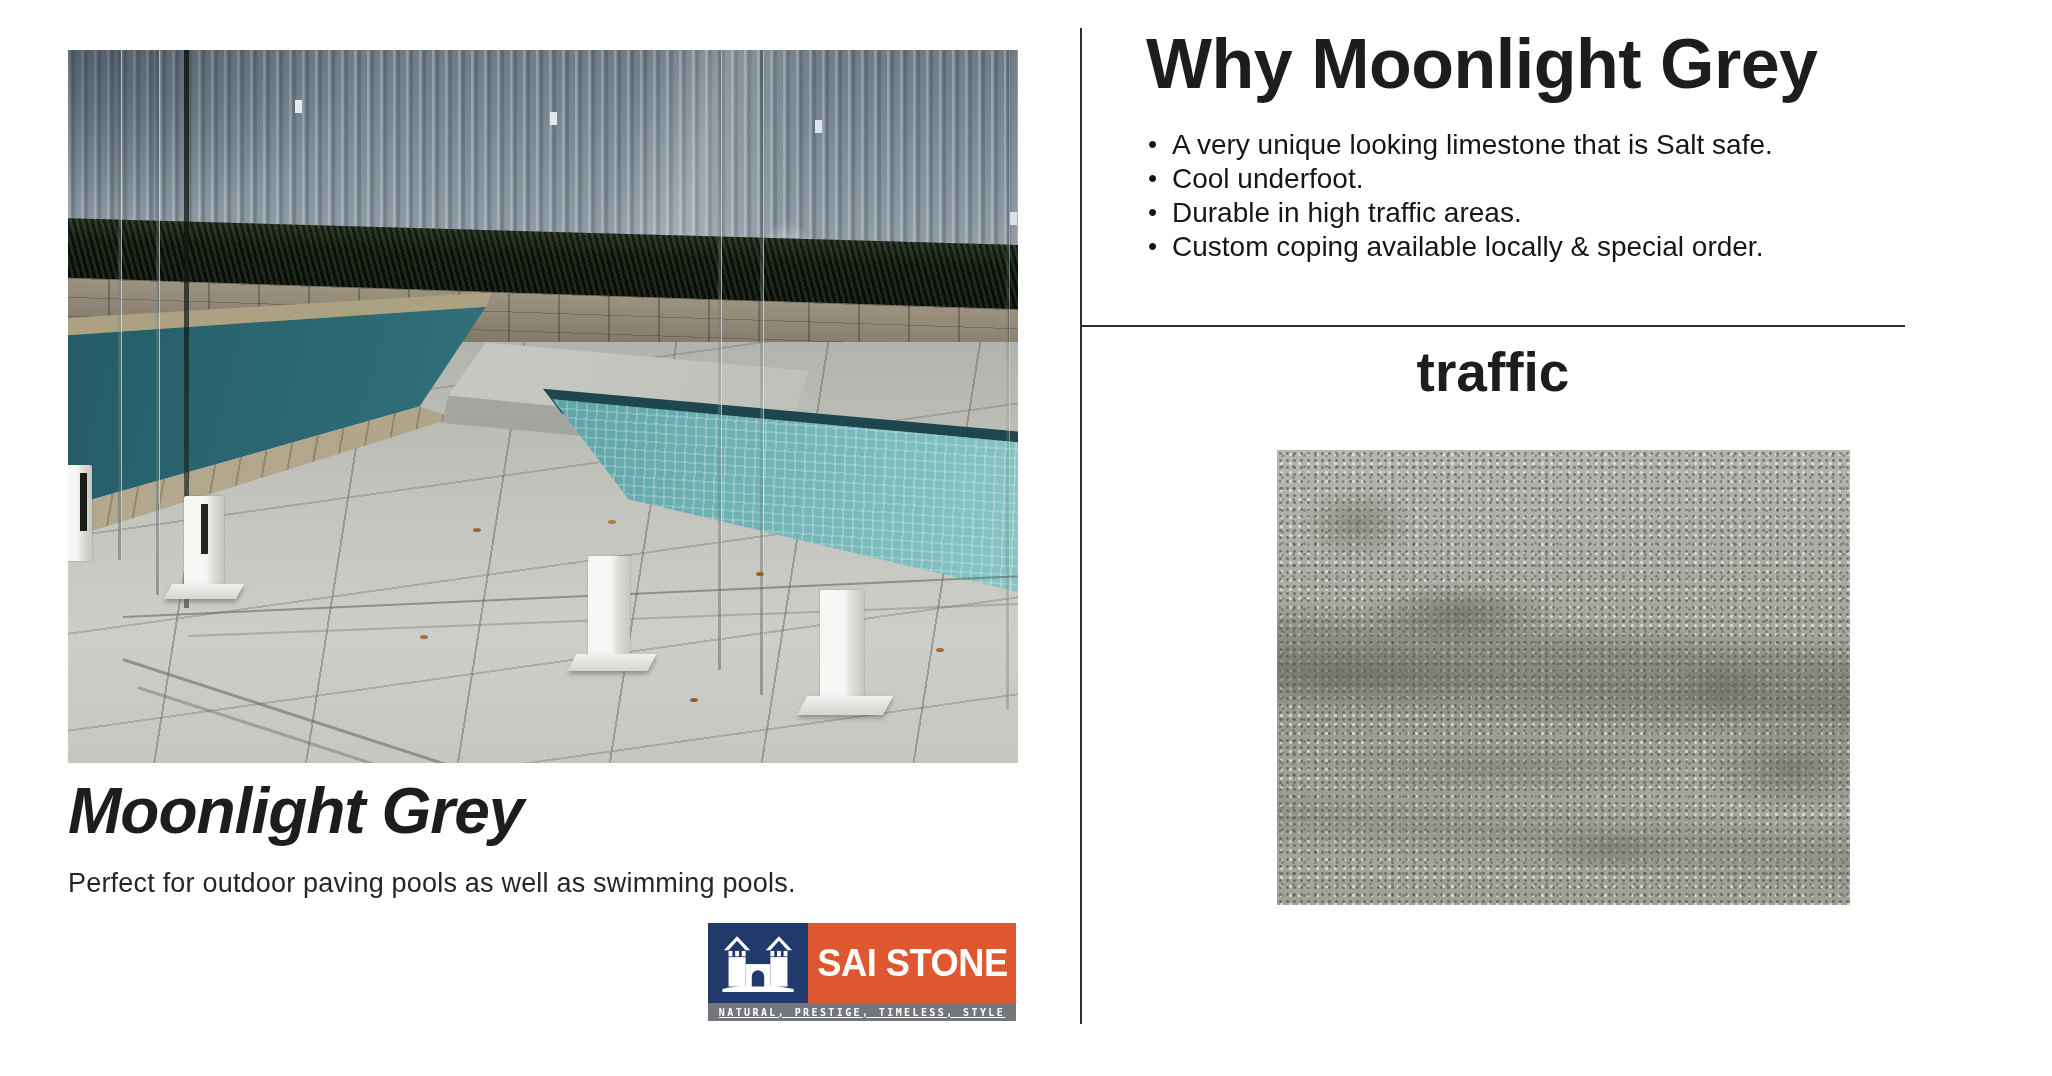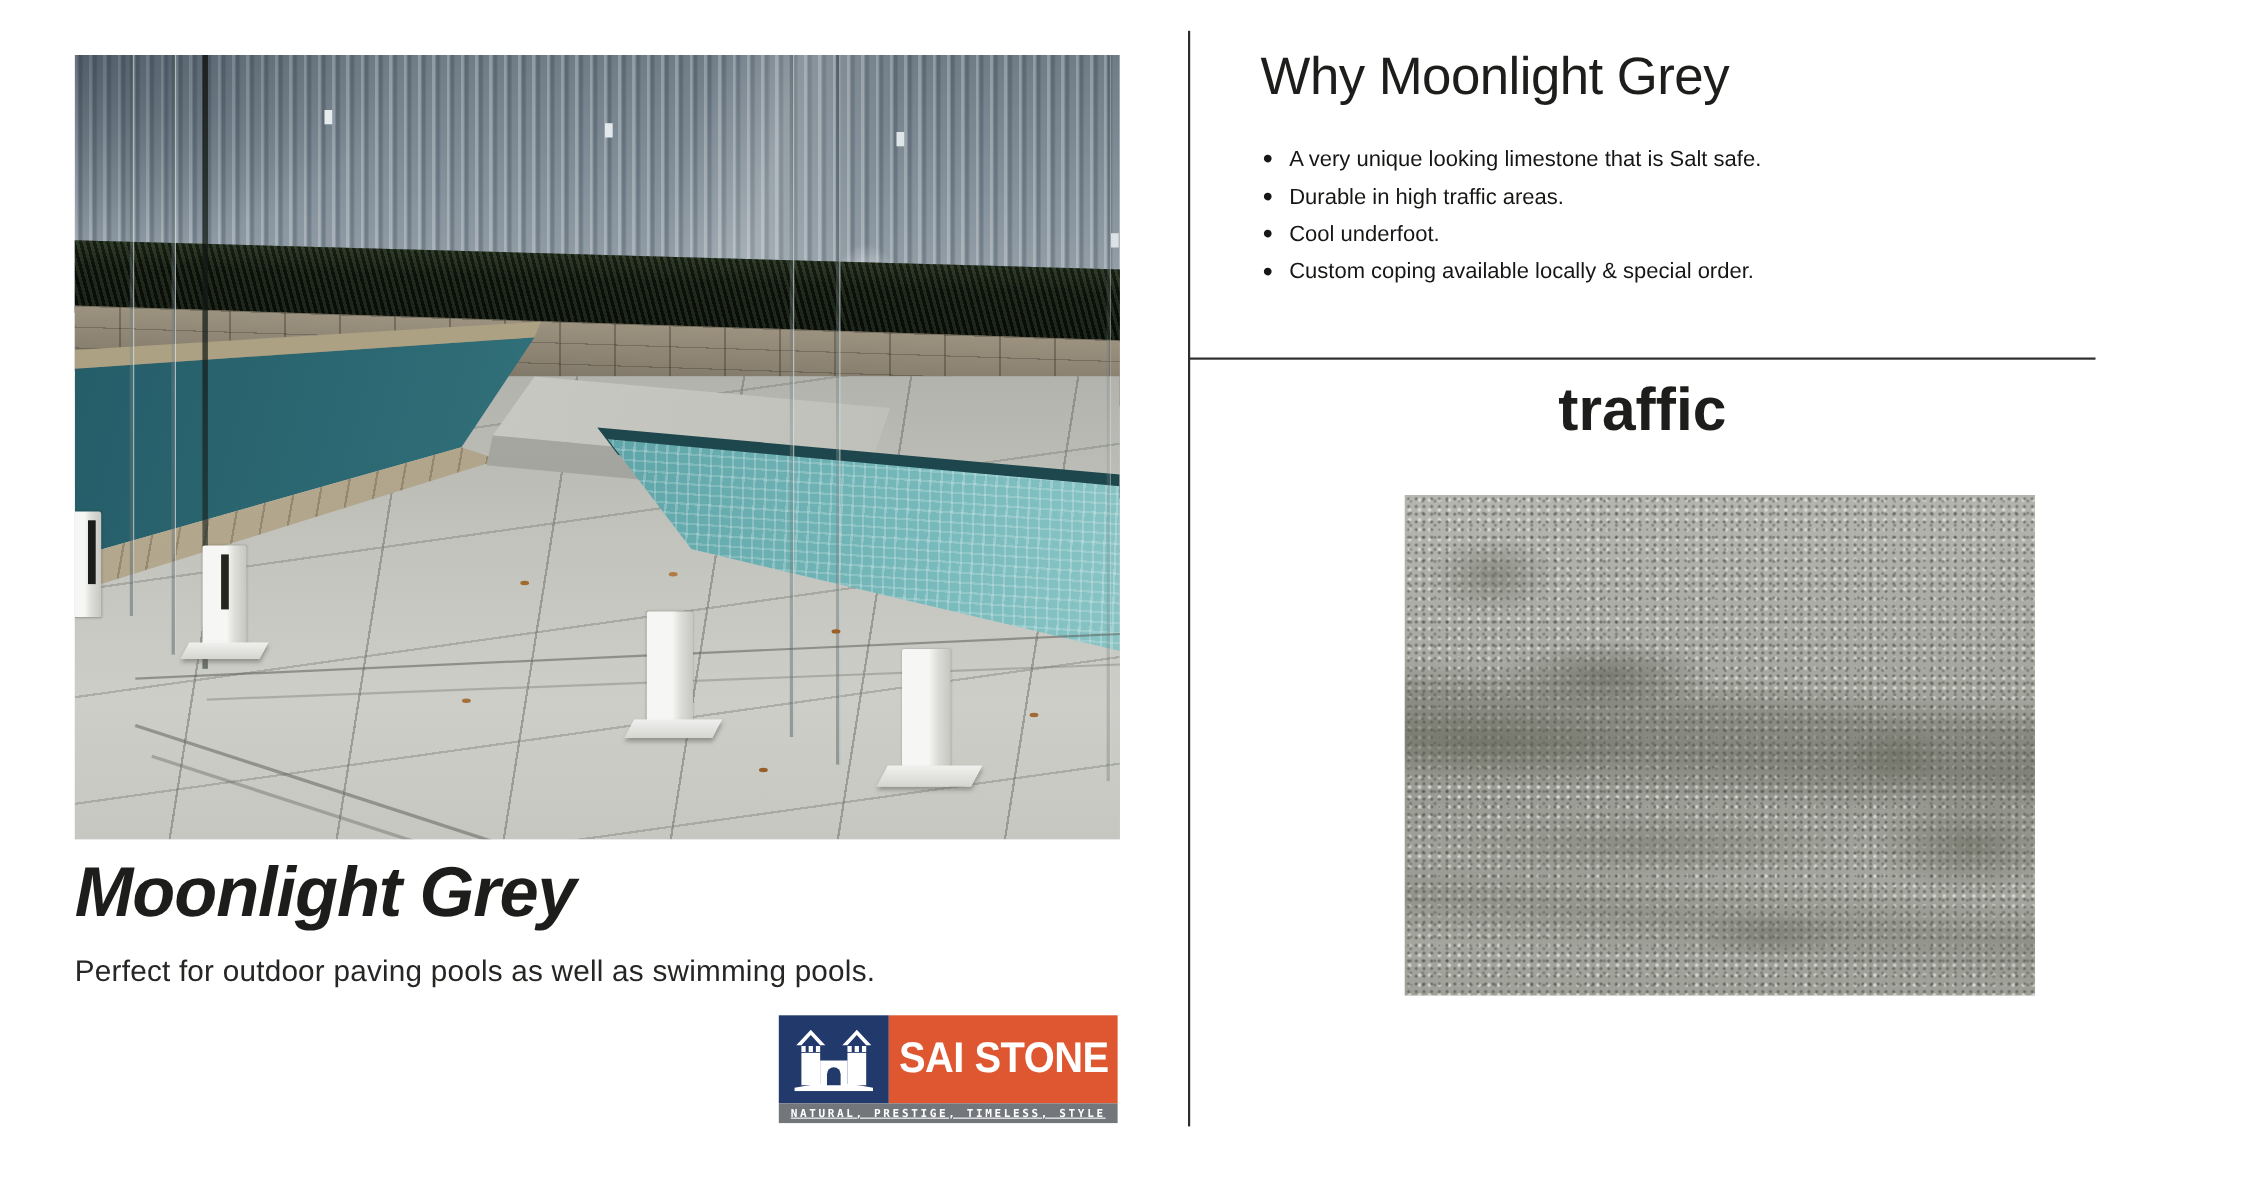--- a/index.html
+++ b/index.html
@@ -121,22 +121,22 @@
   .logo-orange{width:208px;height:80px;background:#df5730;display:flex;align-items:center;justify-content:center;}
   .logo-brand{color:#ffffff;font-size:39px;font-weight:800;letter-spacing:-0.5px;transform:scaleX(0.93);white-space:nowrap;}
   .logo-bar{position:absolute;left:0;top:80px;width:100%;height:18px;background:#73777b;display:flex;align-items:center;justify-content:center;}
   .logo-tagline{color:#ffffff;font-family:"DejaVu Sans Mono","Liberation Mono",monospace;font-size:10px;font-weight:700;letter-spacing:2.4px;white-space:nowrap;text-decoration:underline;}
 
   
   .v-divider{position:absolute;left:1080px;top:28px;width:2px;height:996px;background:#2e2e2e;}
   .h-divider{position:absolute;left:1081px;top:325px;width:824px;height:2px;background:#2e2e2e;}
 
   
-  .right-title{position:absolute;left:1146px;top:42px;font-size:48px;font-weight:400;letter-spacing:-0.5px;}
-  .bullet-list{position:absolute;left:1146px;top:128px;margin:0;padding:0;list-style:none;font-size:20px;line-height:34px;color:#161614;}
+  .right-title{position:absolute;left:1146px;top:24px;font-size:70px;font-weight:700;letter-spacing:-0.5px;}
+  .bullet-list{position:absolute;left:1146px;top:128px;margin:0;padding:0;list-style:none;font-size:28px;line-height:34px;color:#161614;}
   .bullet-list li{position:relative;padding-left:26px;}
   .bullet-list li::before{content:"\2022";position:absolute;left:2px;top:-1px;font-size:26px;}
   .portrait-label{position:absolute;left:1080px;top:340px;width:826px;text-align:center;font-size:55px;font-weight:700;letter-spacing:0;}
   .swatch{
     position:absolute;left:1277px;top:450px;width:573px;height:455px;overflow:hidden;
     background:
       radial-gradient(rgba(58,60,52,0.5) 1px, transparent 1.8px),
       radial-gradient(rgba(84,87,76,0.45) 1px, transparent 1.9px),
       radial-gradient(rgba(236,237,231,0.7) 1.2px, transparent 2px),
       linear-gradient(178deg,#b5b6b0 0%,#a5a69e 40%,#9a9b93 58%,#a7a8a0 80%,#9e9f97 100%);
@@ -232,20 +232,20 @@
       <span class="logo-tagline">NATURAL, PRESTIGE, TIMELESS, STYLE</span>
     </div>
   </div>
 
   <div class="v-divider"></div>
   <div class="h-divider"></div>
 
   <div class="right-title">Why Moonlight Grey</div>
   <ul class="bullet-list">
     <li>A very unique looking limestone that is Salt safe.</li>
+    <li>Cool underfoot.</li>
     <li>Durable in high traffic areas.</li>
-    <li>Cool underfoot.</li>
     <li>Custom coping available locally &amp; special order.</li>
   </ul>
   <div class="portrait-label">traffic</div>
   <div class="swatch"></div>
 
 </div>
 
 </body></html>

